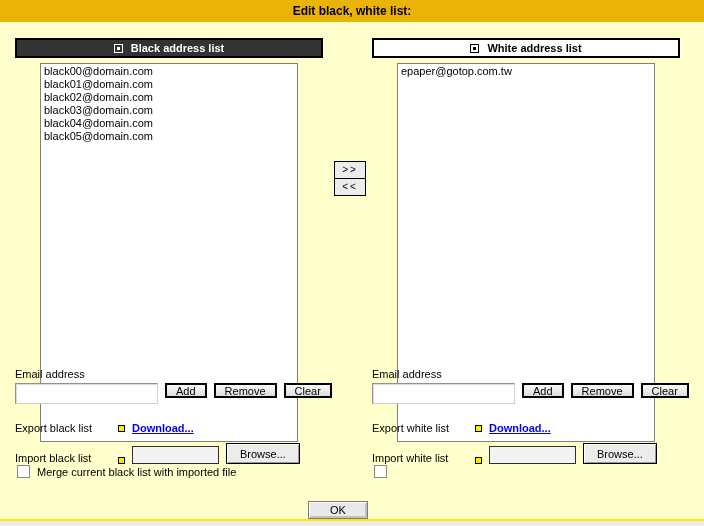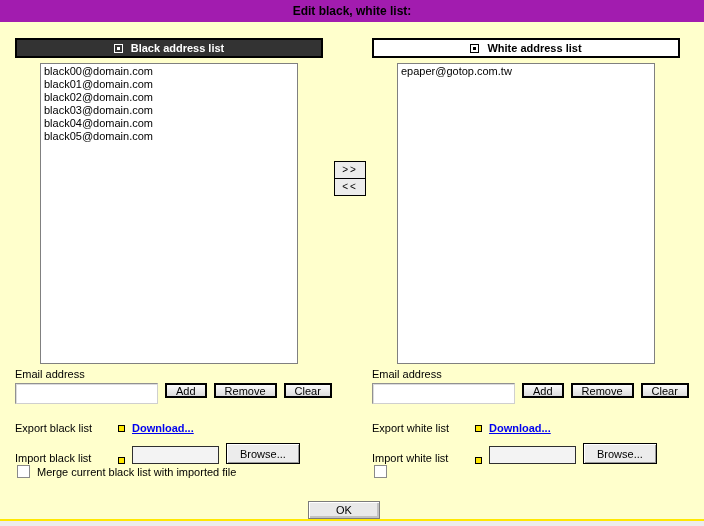--- a/index.html
+++ b/index.html
@@ -17,21 +17,21 @@
 
   .list-header { position: absolute; left: 15px; top: 38px; width: 308px; height: 20px;
     border: 2px solid #000; text-align: center; font-weight: bold; line-height: 16px; }
   .list-header.dark { background: #333333; color: #fff; }
   .list-header.light { background: #ffffff; color: #000; }
 
   .hdr-icon { display: inline-block; position: relative; width: 9px; height: 9px;
     border: 1px solid currentColor; margin-right: 8px; vertical-align: -1px; }
   .hdr-icon .inner { position: absolute; left: 2px; top: 2px; width: 3px; height: 3px; background: currentColor; }
 
-  .listbox { position: absolute; left: 40px; top: 63px; width: 258px; height: 301px;
+  .listbox { position: absolute; left: 40px; top: 63px; width: 258px; height: 379px;
     background: #fff; border: 1px solid #808080; overflow: hidden; padding: 1px 0 0 3px; }
   .list-item { line-height: 13px; white-space: nowrap; }
 
   .email-label { position: absolute; left: 15px; top: 368px; }
 
   .email-row { position: absolute; left: 15px; top: 383px; display: flex; gap: 7px; height: 21px; align-items: stretch; }
   .email-input { width: 143px; height: 21px; border: 1px solid #919191; border-bottom-color: #cfcfcf;
     border-right-color: #cfcfcf; background: #fff; box-shadow: inset 1px 1px 0 #dcdcdc;
     font-family: inherit; font-size: 11px; padding: 0 3px; outline: none; }
 
@@ -52,32 +52,32 @@
   .merge-row { position: absolute; left: 17px; top: 465px; display: flex; align-items: center; gap: 7px; }
   .checkbox { appearance: none; -webkit-appearance: none; width: 13px; height: 13px;
     border: 1px solid #8a8a8a; background: #fff; flex: none; }
 
   .transfer { position: absolute; left: 334px; top: 161px; display: flex; flex-direction: column; }
   .btn.transfer-btn { width: 32px; height: 18px; border: 1px solid #000; background: #ececec;
     font-size: 10px; letter-spacing: 2px; line-height: 14px; padding: 0; }
   .btn.transfer-btn + .btn.transfer-btn { margin-top: -1px; }
 
   .ok-wrap { position: absolute; left: 308px; top: 501px; }
-  .btn.ok { width: 72px; height: 18px; border: 1px solid #7b7b7b; background: #e9e9e9;
+  .btn.ok { width: 60px; height: 18px; border: 1px solid #7b7b7b; background: #e9e9e9;
     box-shadow: inset 1px 1px 0 #fff, inset -2px -2px 0 #c2c2c2; }
 
   .bottom-line { position: absolute; left: 0; top: 519px; width: 704px; height: 2px; background: #ffe800; }
   .bottom-strip { position: absolute; left: 0; top: 521px; width: 704px; height: 5px; background: #ececec; }
 </style>
 </head>
 <body>
 
 <div class="page" style="background-color: rgb(255, 255, 204);">
 
-  <div class="titlebar" style="background-color: #a21caf;">Edit black, white list:</div>
+  <div class="titlebar" style="background-color: #eab308;">Edit black, white list:</div>
 
   <div class="panel left">
     <div class="list-header dark" style="background-color: rgb(51, 51, 51);">
       <span class="hdr-icon"><span class="inner"></span></span><span>Black address list</span>
     </div>
 
     <div class="listbox">
         <div class="list-item">black00@domain.com</div>
         <div class="list-item">black01@domain.com</div>
         <div class="list-item">black02@domain.com</div>

